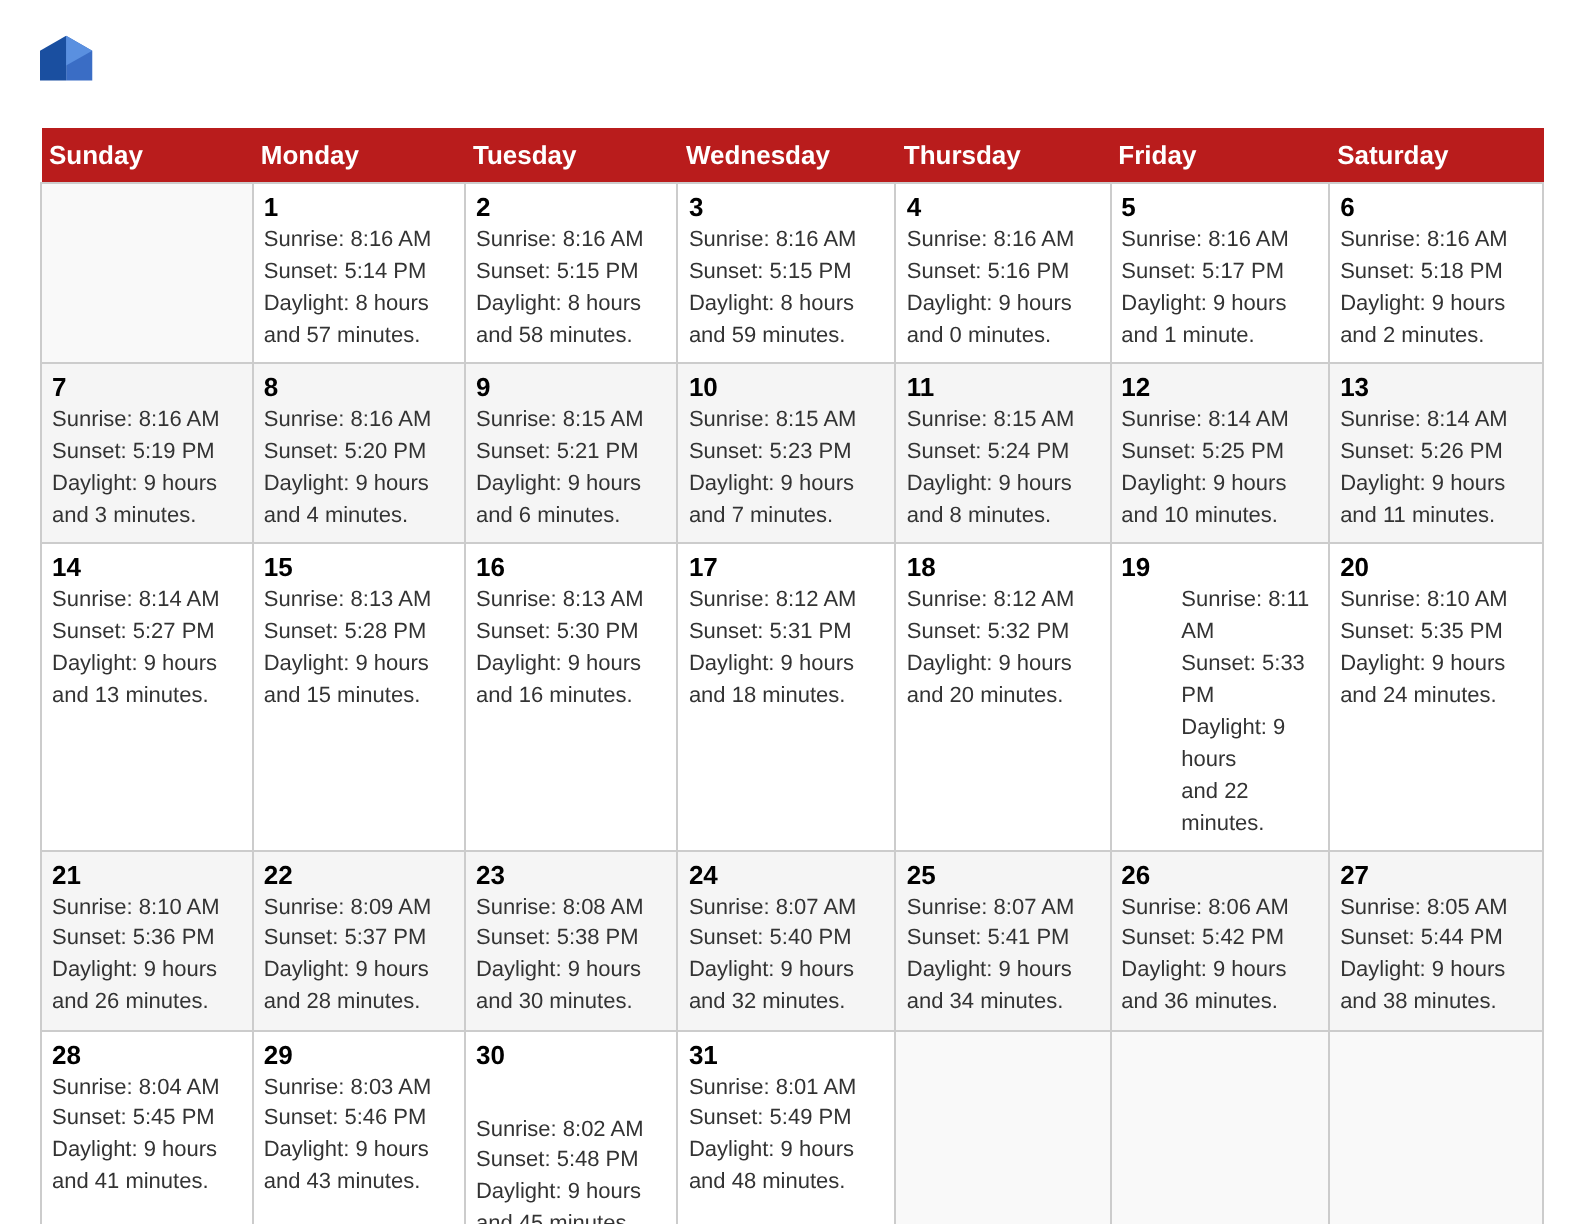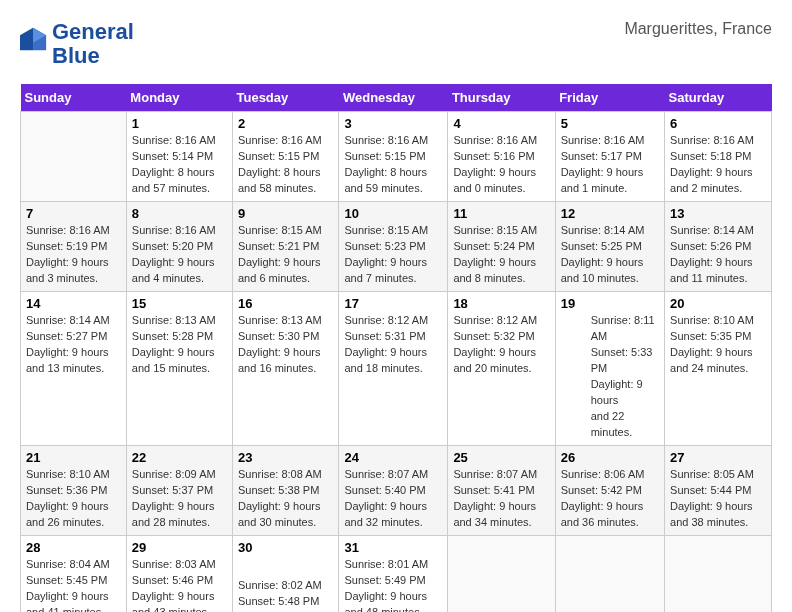--- a/index.html
+++ b/index.html
@@ -47,21 +47,21 @@
     .location-title {
       font-size: 16px;
       color: #555;
     }
     table {
       width: 100%;
       border-collapse: collapse;
       font-size: 11px;
     }
     thead tr th {
-      background-color: #6d28d9;
+      background-color: #b91c1c;
       color: #fff;
       padding: 6px 4px;
       text-align: left;
       font-size: 13px;
       font-weight: bold;
     }
     tbody tr td {
       border: 1px solid #ccc;
       vertical-align: top;
       padding: 4px 5px;
@@ -92,27 +92,22 @@
 </head>
 <body>
 
 <div class="header">
   <div class="logo">
     <svg class="logo-icon" viewBox="0 0 30 30" xmlns="http://www.w3.org/2000/svg">
       <polygon points="14,2 28,10 28,26 14,26" fill="#3a6dc5"></polygon>
       <polygon points="14,2 0,10 0,26 14,26" fill="#1a4fa0"></polygon>
       <polygon points="14,2 28,10 14,18" fill="#5a90e0"></polygon>
     </svg>
-    <div class="logo-text">
-      <span>General</span>
-      <span>Blue</span>
-    </div>
   </div>
   <div class="title-section">
-    <div class="location-title">Marguerittes, France</div>
   </div>
 </div>
 
 <table>
   <thead>
     <tr>
     <th>Sunday</th>
         <th>Monday</th>
         <th>Tuesday</th>
         <th>Wednesday</th>

